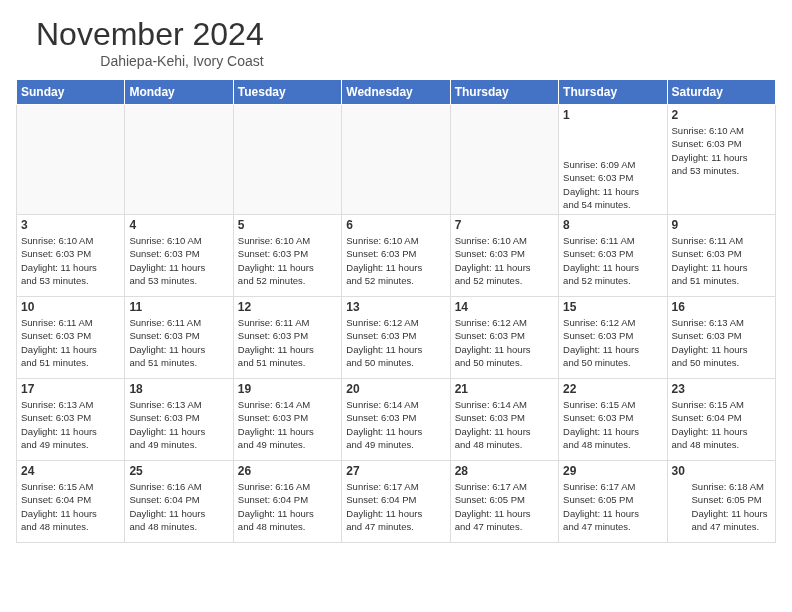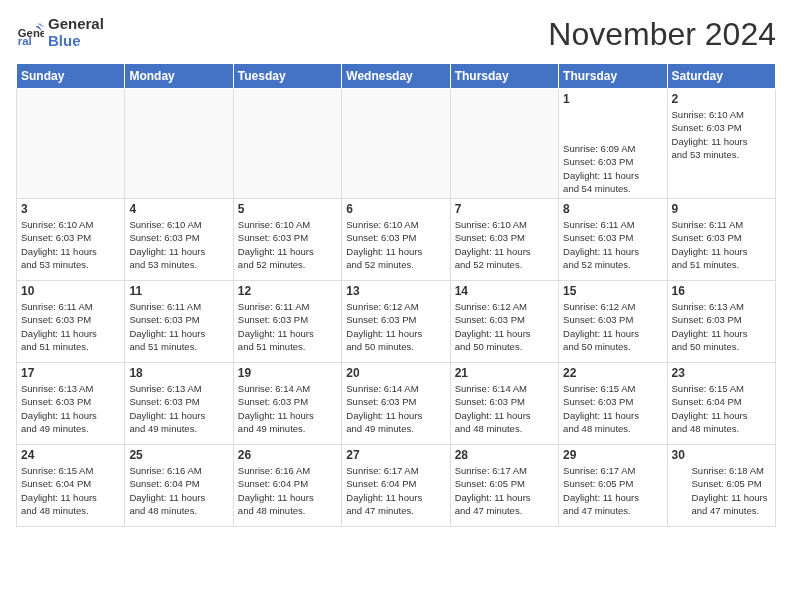--- a/index.html
+++ b/index.html
@@ -89,34 +89,23 @@
     .day-info {
       font-size: 9.5px;
       line-height: 1.4;
       color: #333;
     }
   </style>
 </head>
 <body>
 
 <div class="header">
-  <div class="logo">
-    <svg class="logo-icon" viewBox="0 0 32 32">
-      <text x="2" y="20" font-size="13" font-weight="bold" fill="#333">Gene</text>
-      <text x="2" y="30" font-size="13" font-weight="bold" fill="#4472c4">ral</text>
-      <polygon points="22,8 30,14 26,8" fill="#4472c4"></polygon>
-      <polygon points="24,5 32,10 28,5" fill="#4472c4" opacity="0.7"></polygon>
-    </svg>
-    <div class="logo-text">
-      <span class="logo-general">General</span>
-      <span class="logo-blue">Blue</span>
-    </div>
-  </div>
   <div class="title-block">
     <div class="month-year">November 2024</div>
+    <div class="location">Dahiepa-Kehi, Ivory Coast</div>
   </div>
 </div>
 
 <table class="calendar">
   <thead>
     <tr>
     <th>Sunday</th>
         <th>Monday</th>
         <th>Tuesday</th>
         <th>Wednesday</th>

